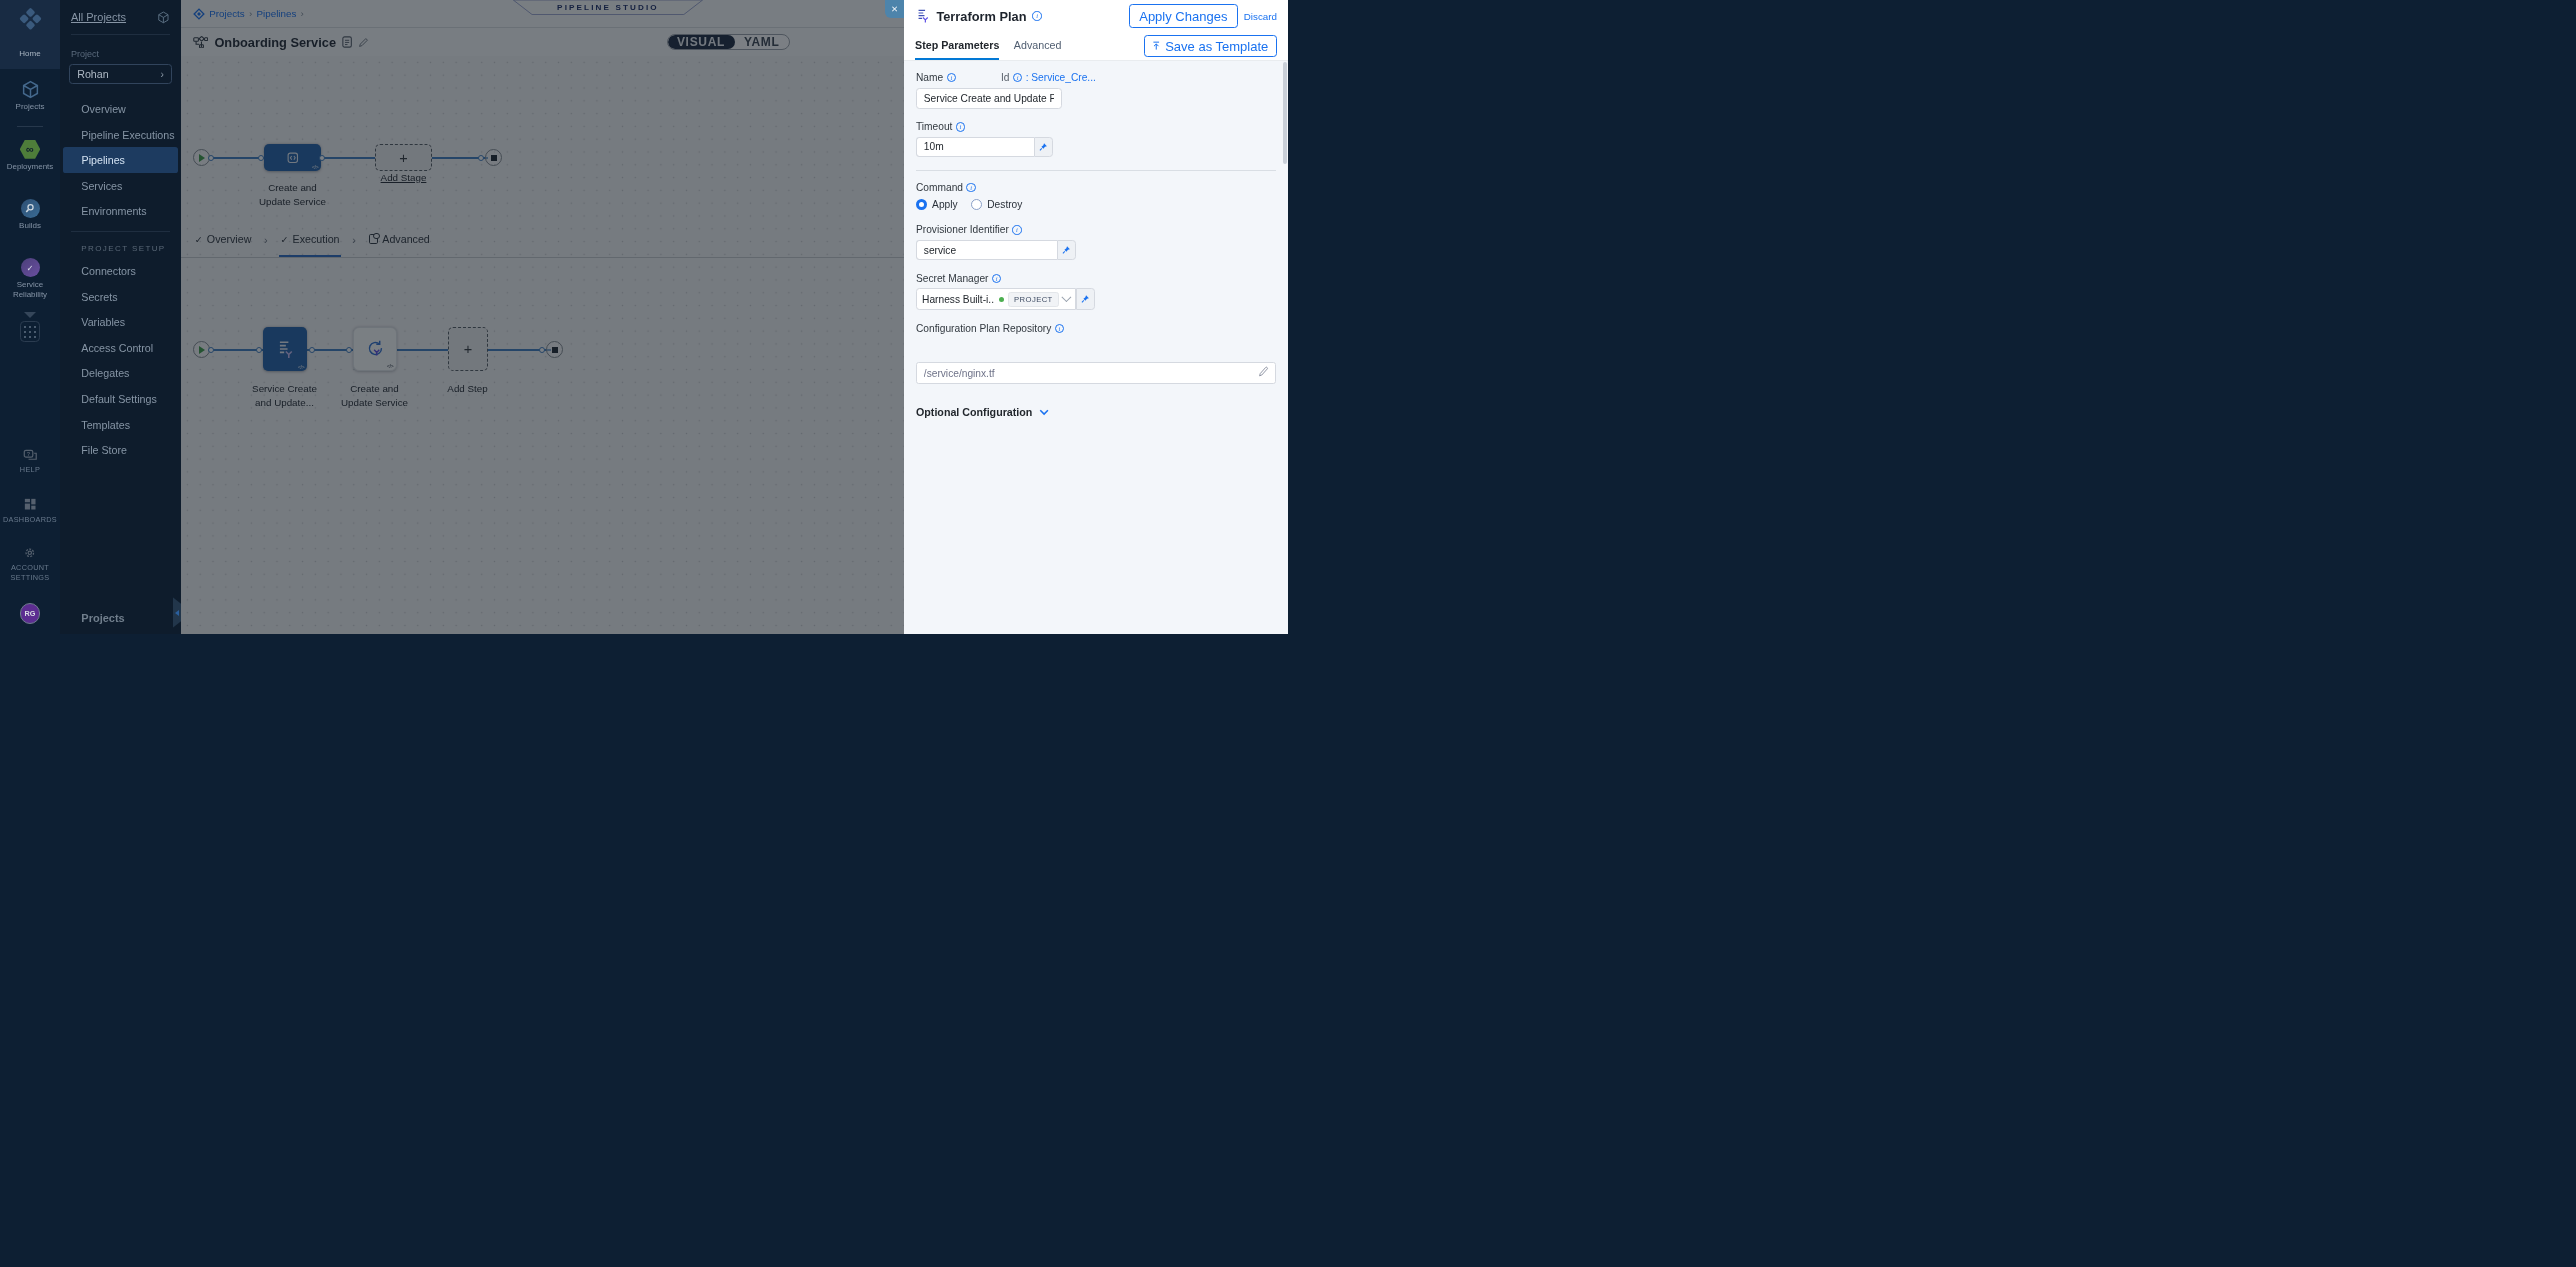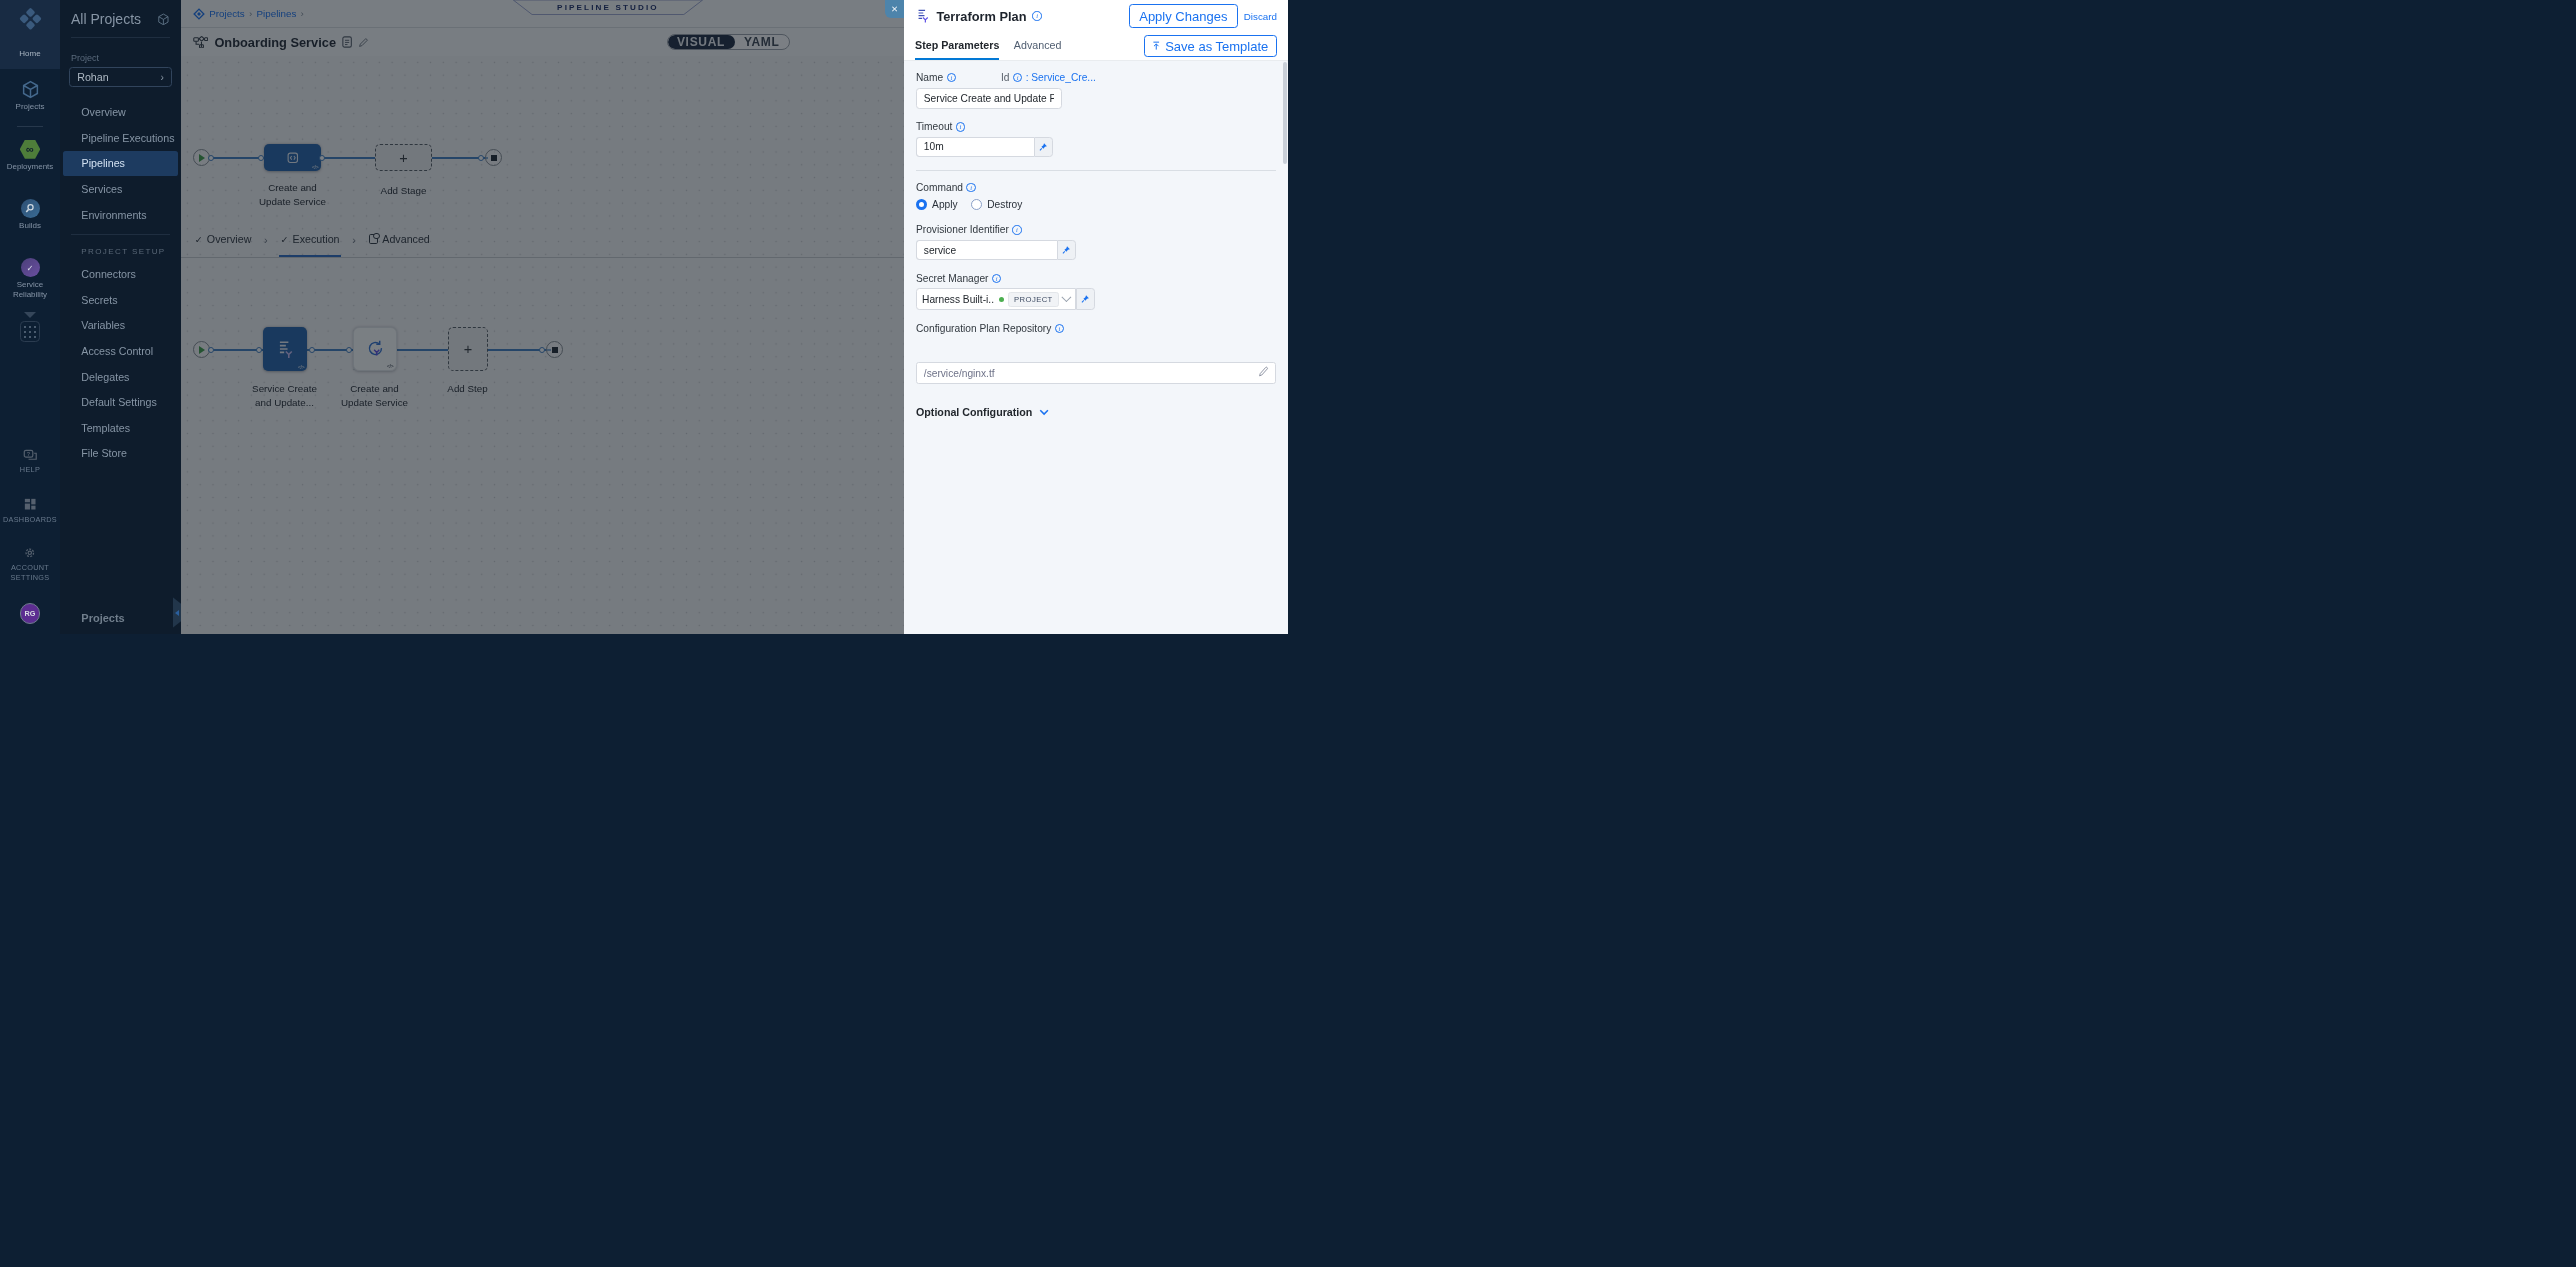--- a/index.html
+++ b/index.html
@@ -20,21 +20,21 @@
   .chev-down { width:0; height:0; border-left:6px solid transparent; border-right:6px solid transparent; border-top:6px solid #35465a; margin:5.1px 0 3.4px; }
   .grid-btn { width:20.5px; height:20.5px; border:0.9px solid #2b3c50; border-radius:4.3px; display:grid; place-content:center; grid-template-columns:repeat(3,3.4px); grid-template-rows:repeat(3,3.4px); gap:1.7px; padding:1.7px; }
   .grid-btn i { width:2.1px; height:2.1px; background:#5d6e81; border-radius:0.9px; justify-self:center; align-self:center; }
   .rail-bottom { margin-top:auto; width:100%; display:flex; flex-direction:column; align-items:center; }
   .rail-bottom .lbl { font-size:7.3px; letter-spacing:0.3px; color:#68798c; }
   .avatar { width:20.5px; height:20.5px; border-radius:50%; background:#5c2d91; border:1.7px solid #6f7d8d; color:#d9dde3; font-size:7.3px; font-weight:bold; display:flex; align-items:center; justify-content:center; margin:13.6px 0 10.2px; }
 
   
   .sidebar { width:121px; background:#0e1c2c; flex-shrink:0; position:relative; padding-top:11px; }
   .sb-head { display:flex; align-items:center; justify-content:space-between; padding:0 11px; }
-  .sb-head .t { font-size:14px; color:#8795a5; }
+  .sb-head .t { font-size:11px; color:#8795a5;text-decoration:underline; }
   .sb-div { border-top:0.9px solid #1f2e40; margin:10.2px 11px 0; }
   .sb-proj-lbl { font-size:9px; color:#5a6a7c; padding:0 11px; margin-top:14.5px; }
   .sb-select { margin:4.3px 9.4px 0; height:20.5px; border:0.9px solid #31445c; border-radius:3.4px; display:flex; align-items:center; justify-content:space-between; padding:0 6.8px; cursor:pointer; }
   .sb-select .v { font-size:10.7px; color:#aeb9c4; }
   .sb-select .c { font-size:10.2px; color:#8b98a6; }
   .sb-nav { margin-top:12px; }
   .sb-item { height:25.6px; display:flex; align-items:center; padding-left:21.3px; font-size:10.7px; color:#8695a5; cursor:pointer; }
   .sb-item.active { background:#1d3b60; color:#d3e2f2; border-radius:2.6px; margin:0 2.6px; padding-left:19px; }
   .sb-setup { font-size:8px; letter-spacing:1.4px; color:#5a6877; padding-left:21.3px; margin:12px 0 5.1px; }
   .sb-footer { position:absolute; left:21.3px; bottom:10.2px; font-size:11px; font-weight:bold; color:#707e8c; }
@@ -301,21 +301,21 @@
       <div class="node-dash" style="left:194px; top:88px; width:57px; height:27px;">
         <span class="plus">+</span>
       </div>
       <div class="port" style="left:297px; top:99px;"></div>
       <div class="endcap" style="left:304px; top:93px;">
           <span class="stopsq"></span>
         </div>
       <div class="g-label" style="left:69px; top:125px; width:85px;">
         <span>Create and</span><br><span>Update Service</span>
       </div>
-      <div class="g-label" style="left:180px; top:128px; width:85px;">Add Stage</div>
+      <div class="g-label" style="left:180px; top:115px; width:85px;text-decoration:underline;">Add Stage</div>
 
       <div class="ptabs">
         <div class="ptab">
           <span class="ck">✓</span>
           <span>Overview</span>
         </div>
         <div class="ptab-sep">›</div>
         <div class="ptab active">
           <span class="ck">✓</span>
           <span>Execution</span>

